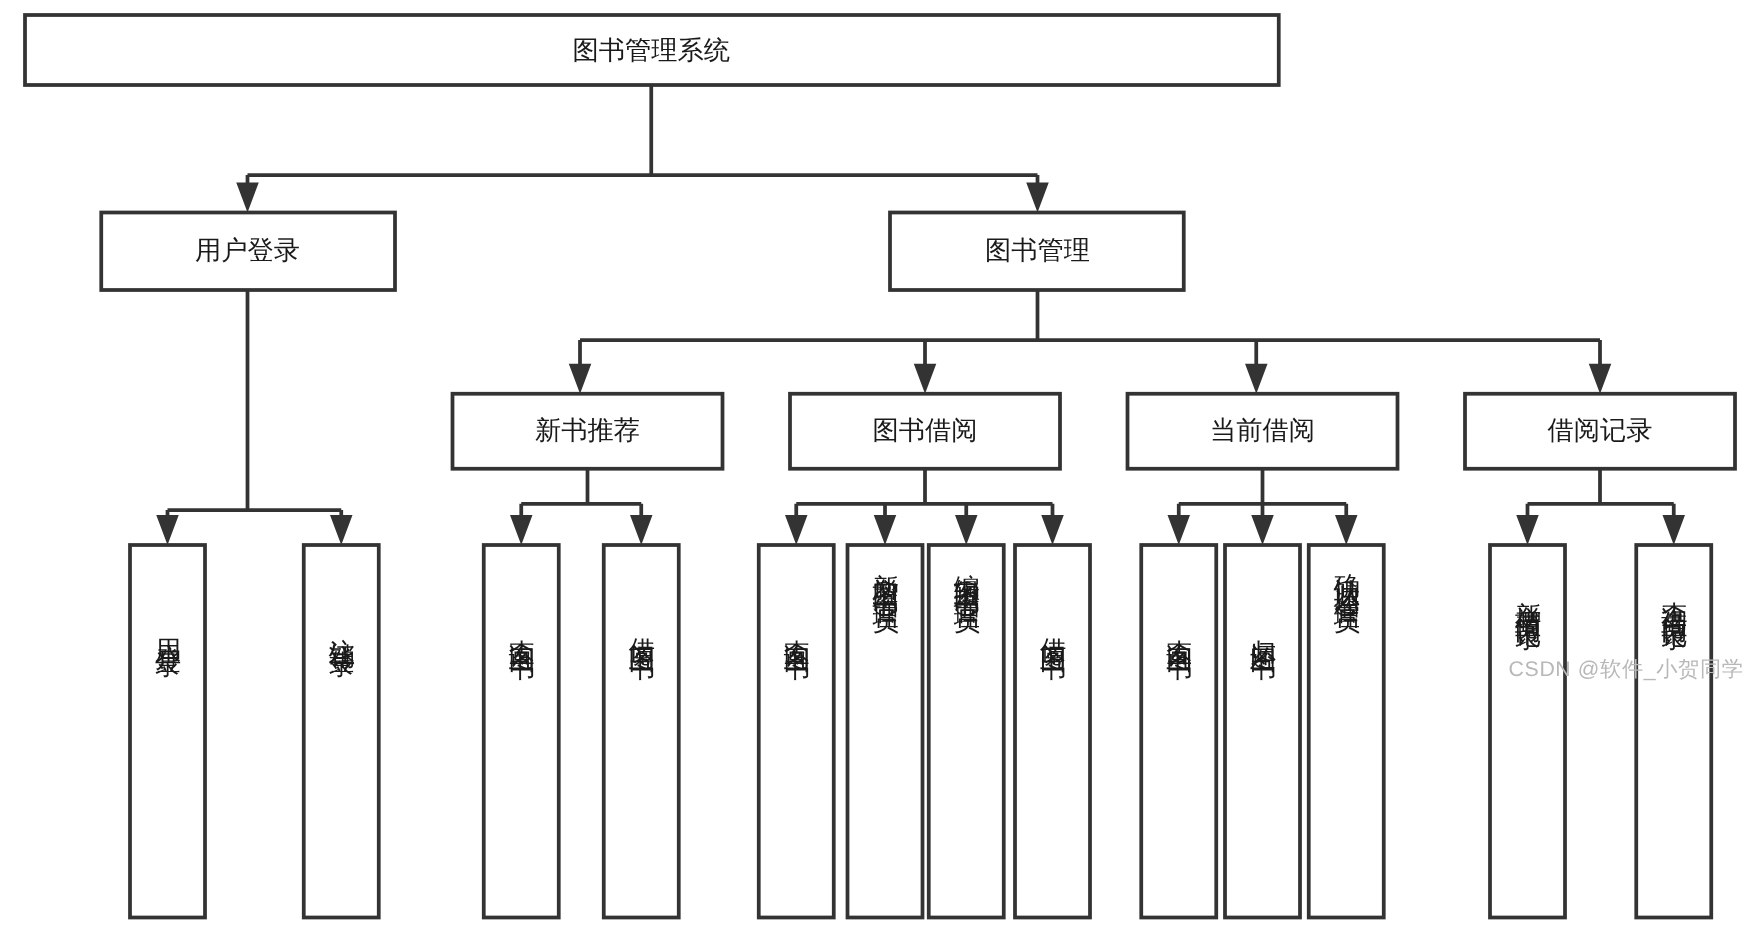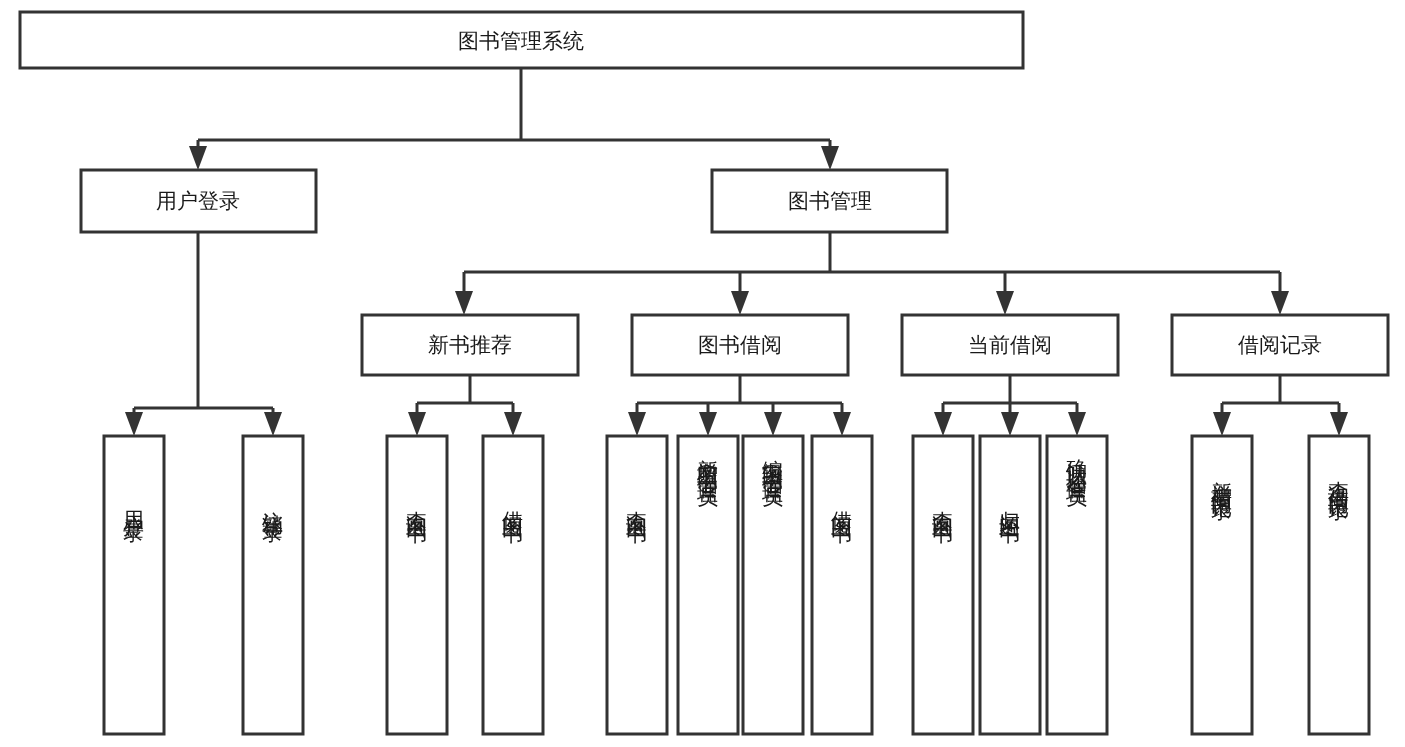--- a/index.html
+++ b/index.html
@@ -301,13 +301,14 @@
       <rect class="node-rect" x="1309" y="436" width="60" height="298"></rect>
       <foreignObject x="1311" y="438" width="56" height="294">
         <div xmlns="http://www.w3.org/1999/xhtml" class="vlabel-wrap" style="padding-top:26px;">
           <span class="node-label-v">查询借阅记录</span>
         </div>
       </foreignObject>
     </g>
 
   </svg>
 
+  <div class="watermark">CSDN @软件_小贺同学</div>
 </div>
 
 </body></html>

